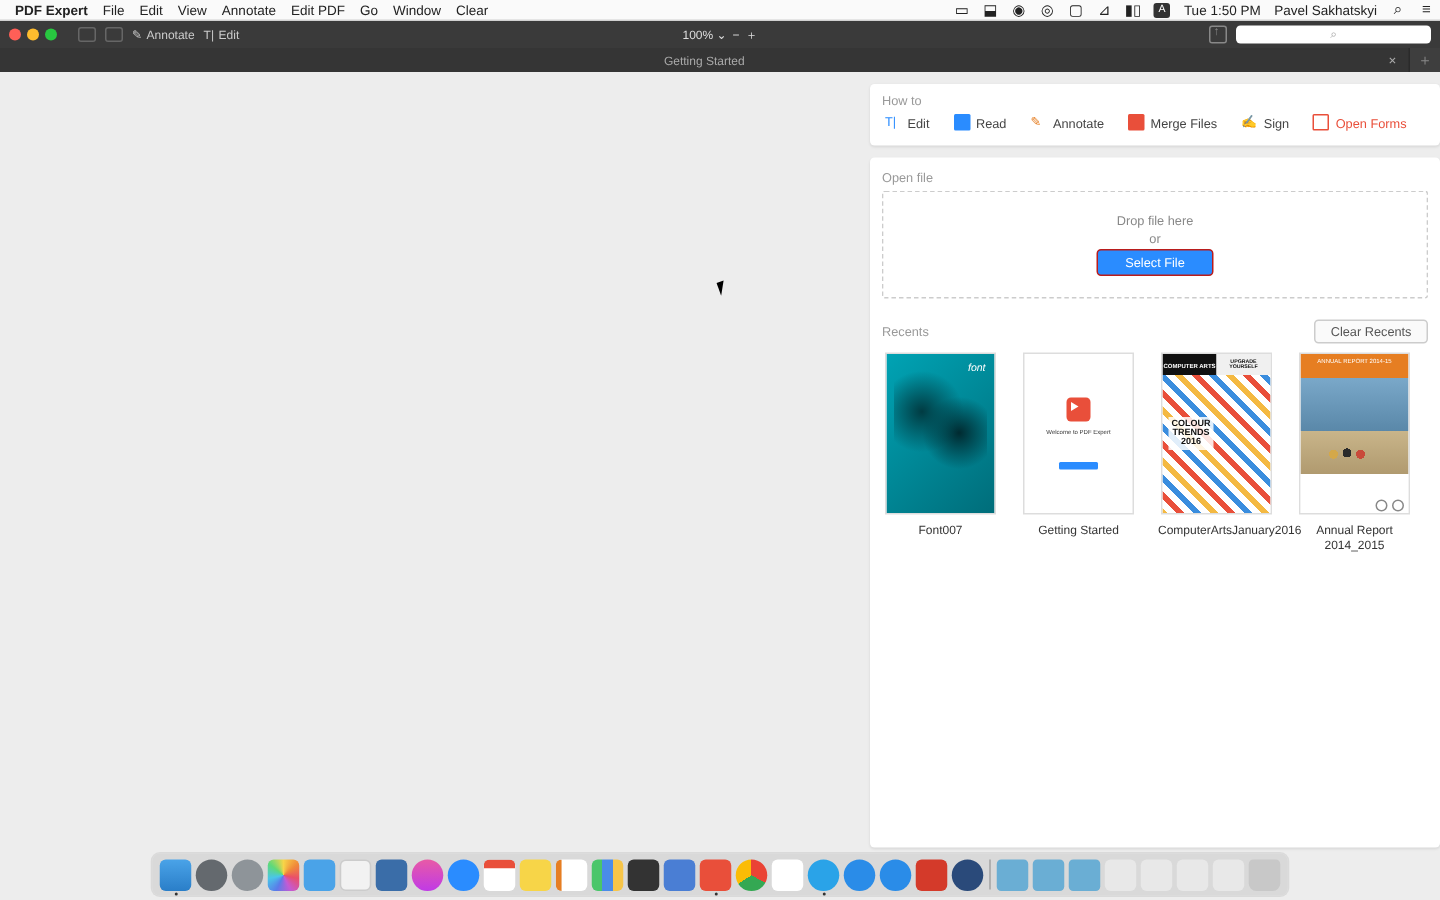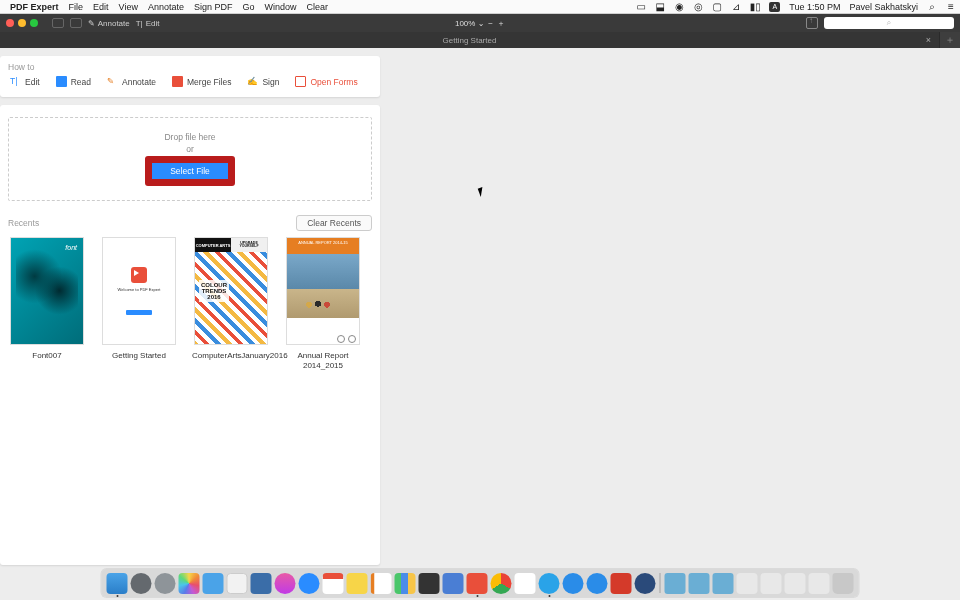--- a/index.html
+++ b/index.html
@@ -19,31 +19,31 @@
 .tb-center{position:absolute;left:50%;transform:translateX(-50%);display:flex;align-items:center;gap:4px;color:#ddd;font-size:8px}
 .tb-right{margin-left:auto;display:flex;align-items:center;gap:6px}
 .share{width:12px;height:12px;border:1px solid #888;border-radius:2px;position:relative}
 .share::after{content:"↑";position:absolute;top:-2px;left:2px;color:#888;font-size:8px}
 .search{width:130px;height:12px;background:#fff;border-radius:3px;display:flex;align-items:center;justify-content:center;color:#aaa;font-size:8px}
 .tabbar{height:16px;background:#3e3e3e;display:flex;font-size:8px;color:#aaa}
 .tab{flex:1;display:flex;align-items:center;justify-content:center;position:relative;border-right:1px solid #2a2a2a}
 .tab.inactive{background:#353535}
 .tab .close{position:absolute;right:8px;font-size:9px}
 .tab-add{width:20px;display:flex;align-items:center;justify-content:center;font-size:10px;color:#888;cursor:default}
-.content{position:absolute;top:48px;left:0;right:0;bottom:0;display:flex;justify-content:flex-start}
+.content{position:absolute;top:48px;left:0;right:0;bottom:0;display:flex;justify-content:flex-end}
 .panel{width:380px;margin-top:8px}
 .howto{background:#fff;border-radius:3px;box-shadow:0 1px 2px rgba(0,0,0,.1);padding:6px 8px 10px 8px;margin-bottom:8px}
 .label{font-size:8.5px;color:#999;margin-bottom:4px}
 .howto-row{display:flex;gap:16px;padding-left:2px}
 .howto-item{display:flex;align-items:center;gap:4px;font-size:8.5px;color:#444;cursor:default}
 .hi-ico{width:11px;height:11px;display:inline-block}
 .main{background:#fff;border-radius:3px;box-shadow:0 1px 2px rgba(0,0,0,.1);padding:8px;height:460px}
 .dropzone{border:1px dashed #ccc;border-radius:2px;padding:14px 4px;text-align:center;font-size:8.5px;color:#888;margin-bottom:14px;margin-top:4px}
 .dropzone .or{margin:2px 0}
-.selectbtn{display:inline-block;background:#2a8cff;color:#fff;font-size:8.5px;padding:3px 18px;border-radius:3px;border:7px solid #b91c1c;cursor:default}
+.selectbtn{display:inline-block;background:#2a8cff;color:#fff;font-size:8.5px;padding:3px 18px;border-radius:3px;border:1px solid #b91c1c;cursor:default}
 .recents-hdr{display:flex;align-items:center;margin-bottom:6px}
 .recents-hdr .label{margin:0}
 .clearbtn{margin-left:auto;font-size:8.5px;color:#555;border:1px solid #ccc;border-radius:3px;padding:2px 10px;background:#fafafa;cursor:default}
 .grid{display:flex;gap:14px}
 .doc{width:78px;text-align:center;cursor:default}
 .thumb{width:74px;height:108px;border:1px solid #ddd;margin:0 auto 6px auto;background:#fff;overflow:hidden;position:relative}
 .doc .name{font-size:8px;color:#333;line-height:1.2}
 .th-font{background:linear-gradient(135deg,#00a3b4 0%,#006d7a 100%);position:relative}
 .th-font::before{content:"";position:absolute;inset:10px 5px 25px 5px;background:radial-gradient(ellipse at 30% 40%,#003b42 0%,transparent 45%),radial-gradient(ellipse at 70% 60%,#002a30 0%,transparent 40%)}
 .th-font::after{content:"font";position:absolute;top:6px;right:6px;color:#fff;font-size:7px;font-style:italic}
@@ -74,21 +74,21 @@
 </head>
 <body>
 
 <div class="menubar">
   <span class="apple"></span>
   <span class="appname">PDF Expert</span>
   <span class="m">File</span>
   <span class="m">Edit</span>
   <span class="m">View</span>
   <span class="m">Annotate</span>
-  <span class="m">Sign PDF</span>
+  <span class="m">Edit PDF</span>
   <span class="m">Go</span>
   <span class="m">Window</span>
   <span class="m">Clear</span>
   <div class="right">
     <span class="ico">▭</span>
     <span class="ico">⬓</span>
     <span class="ico">◉</span>
     <span class="ico">◎</span>
     <span class="ico">▢</span>
     <span class="ico">⊿</span>
@@ -164,20 +164,21 @@
           <span>Sign</span>
         </div>
         <div class="howto-item" style="color:#e94f3a">
           <span class="hi-ico" style="border:1px solid #e94f3a;border-radius:1px"></span>
           <span>Open Forms</span>
         </div>
       </div>
     </div>
 
     <div class="main">
+      <div class="label">Open file</div>
       <div class="dropzone">
         <div>Drop file here</div>
         <div class="or">or</div>
         <span class="selectbtn">Select File</span>
       </div>
 
       <div class="recents-hdr">
         <div class="label">Recents</div>
         <div class="clearbtn">Clear Recents</div>
       </div>

